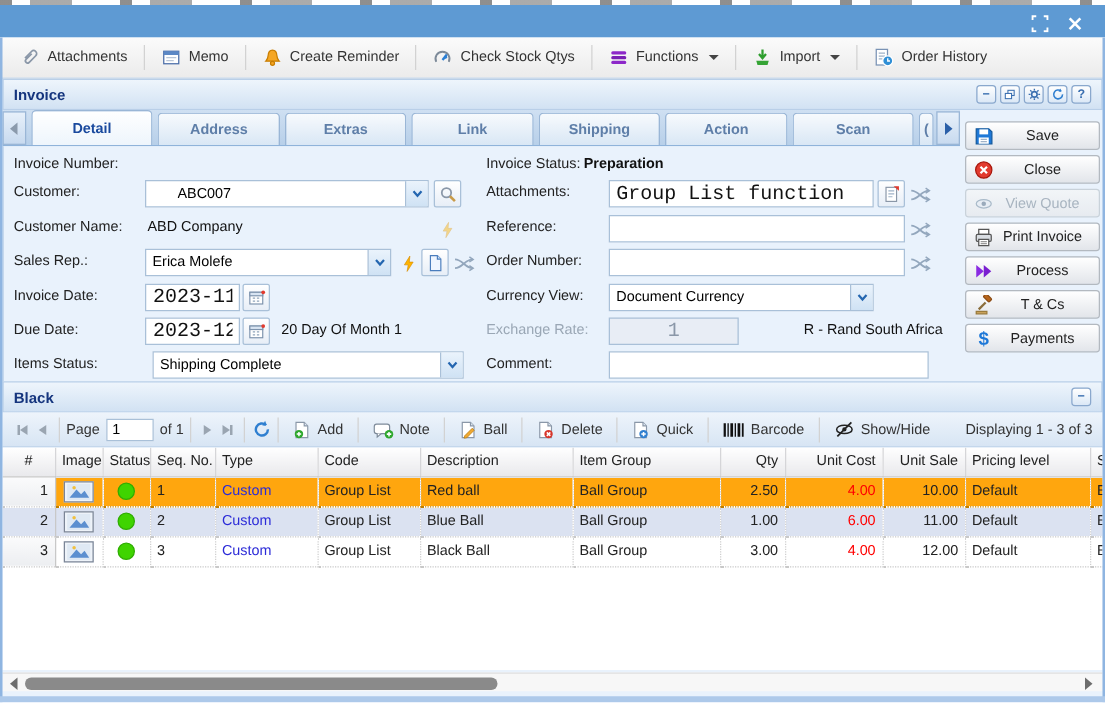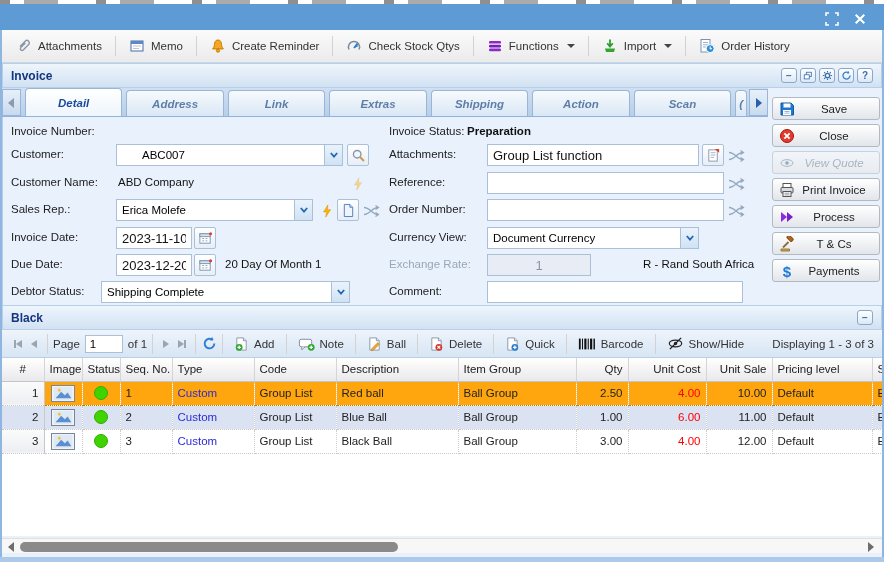--- a/index.html
+++ b/index.html
@@ -39,41 +39,41 @@
     display:flex; align-items:center; padding:0 8px;text-align:center; }
   .panel-title { font-weight:bold; font-size:12px; color:#15357E; }
   .ph-tools { margin-left:auto; display:flex; gap:3px; }
   .mini-btn { width:16px; height:15px; border:1px solid #8aa8cd; border-radius:3px;
     background:linear-gradient(#ffffff,#dbe8f6); display:flex; align-items:center; justify-content:center;
     font-size:10px; font-weight:bold; color:#3a6fb0; cursor:pointer; line-height:1; }
 
   
   .tabstrip { position:absolute; top:88px; left:2px; width:766px; height:29px;
     background:linear-gradient(#cfe0f2,#b7cfe9); border-bottom:1px solid #8fb3da;
-    display:flex; align-items:flex-end;font-style:italic; }
+    display:flex; align-items:flex-end; }
   .tab-scroll { width:19px; height:27px; display:flex; align-items:center; justify-content:center;
     background:linear-gradient(#e7f0fa,#c8daef); border:1px solid #9ab6d6; cursor:pointer; }
   .tab { width:98px; height:26px; margin-left:4px; border:1px solid #9ab6d6; border-bottom:none;
     border-radius:4px 4px 0 0; background:linear-gradient(#f7fafd,#d9e7f5);
     display:flex; align-items:center; justify-content:center;
     font-weight:bold; color:#5e7ea8; cursor:pointer; overflow:hidden; }
   .tab.active { background:linear-gradient(#ffffff,#eef5fc); color:#1a4a9e; height:28px; }
   .tab.clipped { width:12px; margin-left:4px; justify-content:flex-start; padding-left:3px; }
   .tri-l { width:0;height:0;border-top:5px solid transparent;border-bottom:5px solid transparent;border-right:6px solid #8b9aac; }
   .tri-r { width:0;height:0;border-top:5px solid transparent;border-bottom:5px solid transparent;border-left:6px solid #2a5fa8; }
 
   
   .form-area { position:absolute; top:117px; left:2px; width:766px; height:188px; background:#e9f2fc; border-left:1px solid #b9cfe8; }
   .frow { position:absolute; left:0; width:766px; height:22px; }
   .flabel { position:absolute; top:4px; color:#222; }
   .flabel.dis { color:#9aa7b5; }
   .fvalue { position:absolute; top:4px; color:#111; }
   .bold { font-weight:bold; }
   .tinput { position:absolute; top:0; height:22px; border:1px solid #a9c0d8; background:#fff; padding:0 5px;
-    font-family:Liberation Sans, sans-serif; font-size:13px; color:#111; }
+    font-family:Liberation Mono, monospace; font-size:16px; color:#111; }
   .tinput.dis { background:#e8edf5; color:#8a97a8; text-align:center; }
   .combo { position:absolute; top:0; height:22px; border:1px solid #a9c0d8; background:#fff; display:flex; }
   .combo input { flex:1; border:none; outline:none; padding:0 5px; font-family:"Liberation Sans",sans-serif; font-size:11.5px; background:transparent; min-width:0; }
   .combo-arrow { width:18px; border-left:1px solid #a9c0d8; background:linear-gradient(#eaf3fc,#cfe2f4);
     display:flex; align-items:center; justify-content:center; cursor:pointer; }
   .sq-btn { position:absolute; top:0; width:22px; height:22px; border:1px solid #a9c0d8; border-radius:2px;
     background:linear-gradient(#ffffff,#e7eef7); display:flex; align-items:center; justify-content:center; cursor:pointer; padding:0; }
   .flat-ic { position:absolute; top:2px; width:20px; height:20px; display:flex; align-items:center; justify-content:center; cursor:pointer; }
   .dis-op { opacity:.45; }
 
@@ -250,24 +250,24 @@
     <div class="tab-scroll">
         <span class="tri-l"></span>
       </div>
     <div class="tab active">
         <span>Detail</span>
       </div>
     <div class="tab">
         <span>Address</span>
       </div>
     <div class="tab">
+        <span>Extras</span>
+      </div>
+    <div class="tab">
         <span>Link</span>
-      </div>
-    <div class="tab">
-        <span>Extras</span>
       </div>
     <div class="tab">
         <span>Shipping</span>
       </div>
     <div class="tab">
         <span>Action</span>
       </div>
     <div class="tab">
         <span>Scan</span>
       </div>
@@ -413,22 +413,22 @@
           </svg>
         </button>
       <span class="fvalue" style="left:222px;">20 Day Of Month 1</span>
 
       <span class="flabel dis" style="left:386px;">Exchange Rate:</span>
       <input class="tinput dis" style="left: 484px; width: 104px;" value="1">
       <span class="fvalue" style="left:640px;">R - Rand South Africa</span>
     </div>
 
     <div class="frow" style="top:164px;">
-      <span class="flabel" style="left:8px;">Debtor Status:</span>
-      <div class="combo" style="left:98px;width:249px;">
+      <span class="flabel" style="left:8px;">Items Status:</span>
+      <div class="combo" style="left:119px;width:249px;">
         <input value="Shipping Complete" style="">
         <div class="combo-arrow">
             <svg width="10" height="8" viewBox="0 0 12 10">
               <path d="M2 2.5 L6 7 L10 2.5" fill="none" stroke="#2466b0" stroke-width="2.2"></path>
             </svg>
           </div>
       </div>
 
       <span class="flabel" style="left:386px;">Comment:</span>
       <input class="tinput" style="left: 484px; width: 256px;" value="">
@@ -449,21 +449,21 @@
     </div>
     <div class="action-btn" style="top:31px;">
       <span class="icon16">
           <svg viewBox="0 0 16 16">
             <circle cx="8" cy="8" r="6.5" fill="#e23a2e" stroke="#a8170c"></circle>
             <path d="M5.4 5.4 L10.6 10.6 M10.6 5.4 L5.4 10.6" stroke="#fff" stroke-width="1.8"></path>
           </svg>
         </span>
       <span class="albl">Close</span>
     </div>
-    <div class="action-btn disabled" style="top:58px;font-style:italic;">
+    <div class="action-btn disabled" style="top:58px;">
       <span class="icon16">
           <svg viewBox="0 0 16 16">
             <ellipse cx="8" cy="8" rx="6" ry="3.4" fill="#e7edf4" stroke="#a9bac9"></ellipse>
             <circle cx="8" cy="8" r="1.8" fill="#9aaabb"></circle>
           </svg>
         </span>
       <span class="albl">View Quote</span>
     </div>
     <div class="action-btn" style="top:85px;">
       <span class="icon16">

